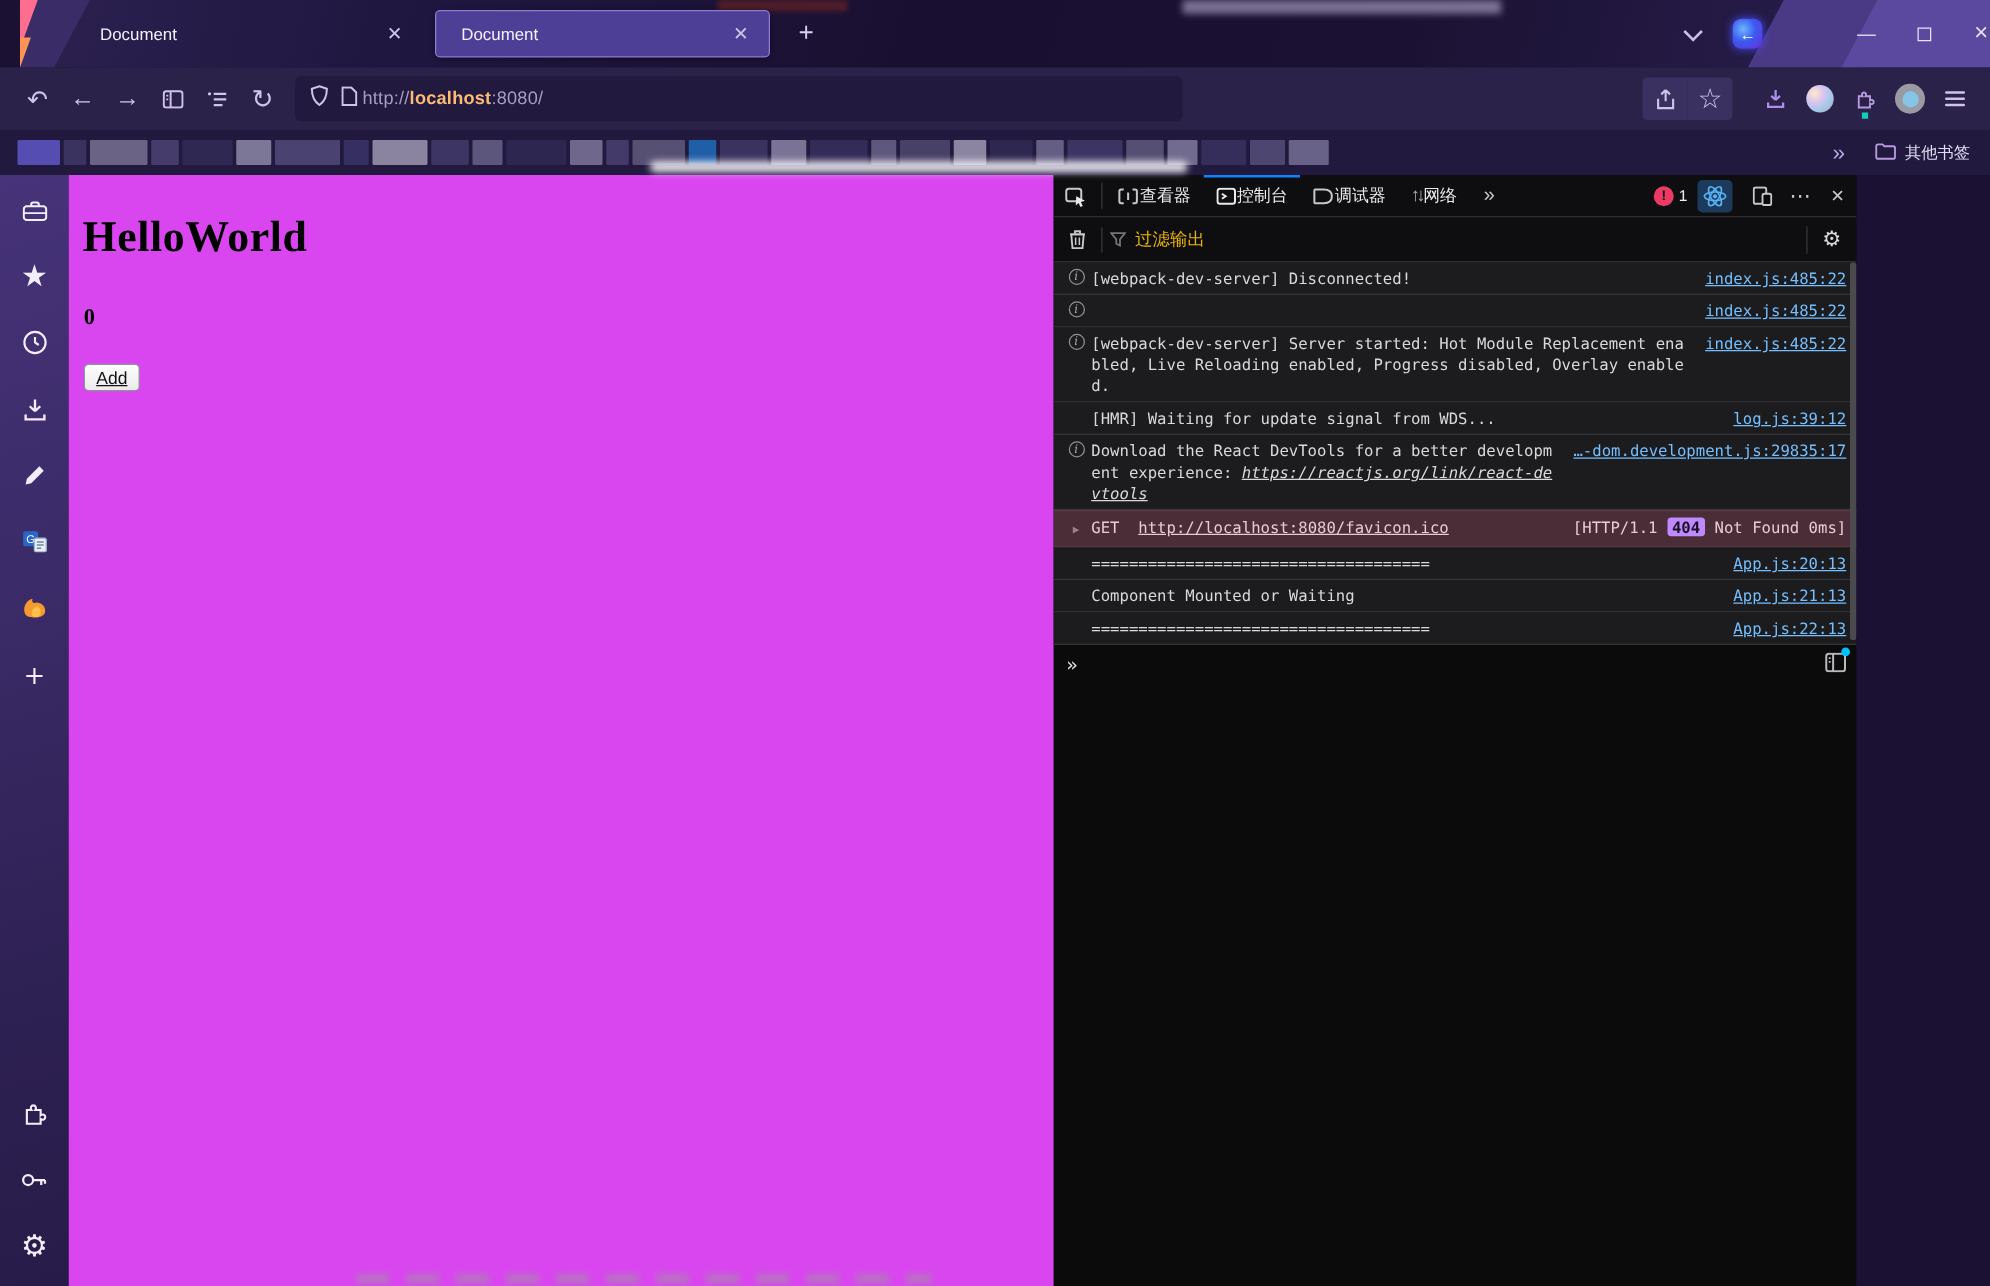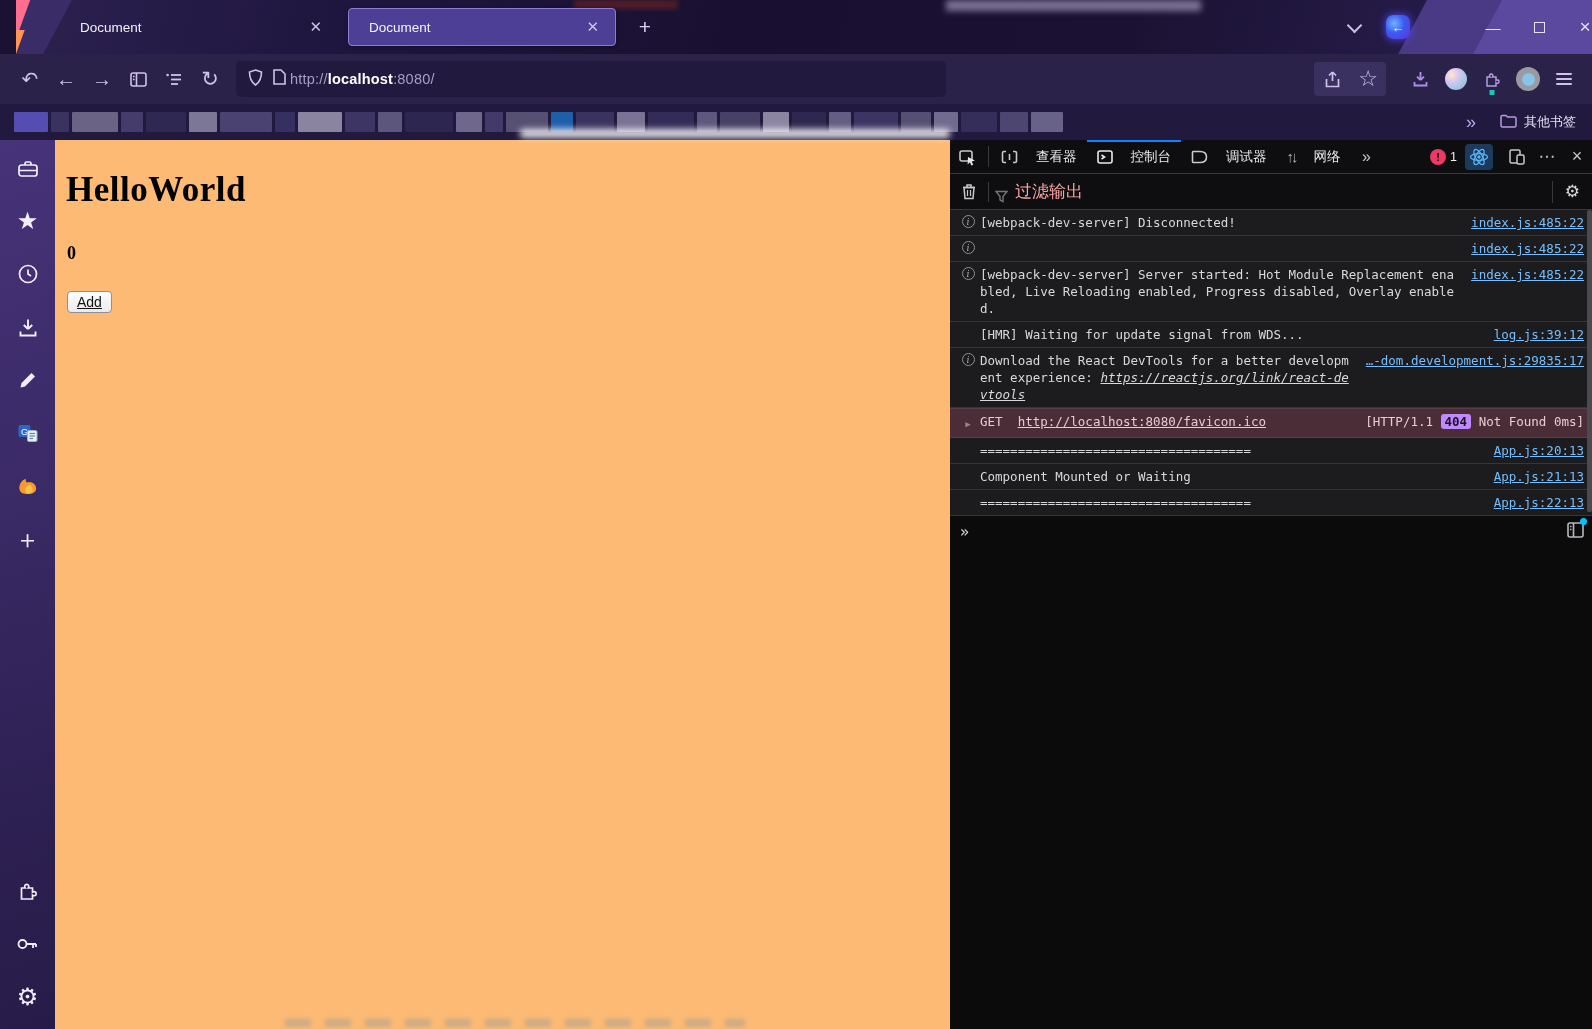--- a/index.html
+++ b/index.html
@@ -31,21 +31,21 @@
   .ff-logo { width:24px; height:24px; border-radius:7px; background:radial-gradient(circle at 35% 35%, #6fb4ff 0%, #3b5bf0 45%, #6a2bd9 100%); box-shadow:0 0 8px #4b4bff; display:flex; align-items:center; justify-content:center; color:#fff; font-weight:bold; font-size:13px; margin-right:60px; }
   .winbtn { width:46px; height:54px; display:flex; align-items:center; justify-content:center; color:#e7e2f6; font-size:15px; }
   .winbtn .sq { width:11px; height:11px; border:1.5px solid #e7e2f6; }
 
   
   .navbar { position:absolute; left:0; top:54px; width:1592px; height:50px; background:#2b2249; display:flex; align-items:center; }
   .nav-ic { color:#cfc3ea; font-size:19px; width:36px; height:34px; display:flex; align-items:center; justify-content:center; border-radius:4px; flex:0 0 auto; }
   .nav-ic svg { display:block; }
   .urlbar { display:flex; align-items:center; height:36px; width:710px; margin-left:8px; background:#221a3e; border-radius:5px; padding:0 12px; }
   .url-text { font-size:14.5px; color:#a79dc8; margin-left:4px; letter-spacing:.2px; }
-  .url-text b { color:#ffffff; font-weight:600; }
+  .url-text b { color:#fdba74; font-weight:600; }
   .nav-right { margin-left:auto; display:flex; align-items:center; padding-right:10px; }
   .avatar1 { width:22px; height:22px; border-radius:50%; background:radial-gradient(circle at 30% 30%, #ffe9c9 0%, #d8c4f0 35%, #9ec9e8 65%, #c99ab0 100%); }
   .avatar2 { width:24px; height:24px; border-radius:50%; background:#9a9aa2; display:flex; align-items:center; justify-content:center; }
   .avatar2 .inner { width:13px; height:13px; border-radius:50%; background:#86c5e8; }
   .ext-dot { position:absolute; left:50%; bottom:1px; transform:translateX(-50%); width:5px; height:5px; background:#17c9b8; }
   .hamb { width:16px; } .hamb div { height:2px; background:#cfc3ea; margin:3px 0; border-radius:1px; }
 
   
   .bookmarksbar { position:absolute; left:0; top:104px; width:1592px; height:36px; background:#221a3e; display:flex; align-items:center; }
   .bm-blocks { display:flex; align-items:center; height:22px; margin-left:14px; }
@@ -57,42 +57,42 @@
   
   .content { position:absolute; left:0; top:140px; width:1592px; height:889px; display:flex; }
 
   
   .sidebar { width:55px; height:889px; background:linear-gradient(165deg,#463379 0%,#3a2a66 40%,#2d2052 75%,#271c49 100%); position:relative; display:flex; flex-direction:column; align-items:center; }
   .sb-ic { width:40px; height:40px; margin-top:13px; display:flex; align-items:center; justify-content:center; color:#f2eefc; font-size:21px; border-radius:6px; position:relative; }
   .sb-ic svg { display:block; }
   .sb-bottom { margin-top:auto; display:flex; flex-direction:column; align-items:center; padding-bottom:12px; }
 
   
-  .page { width:895px; height:889px; background:#fdba74; position:relative; font-family:"Liberation Serif", serif; color:#000; }
+  .page { width:788px; height:889px; background:#d946ef; position:relative; font-family:"Liberation Serif", serif; color:#000; }
   .page h1 { font-size:35px; font-weight:bold; padding:30px 0 0 11px; letter-spacing:.5px; }
   .page .counter { font-size:18px; font-weight:bold; padding:33px 0 0 12px; }
   .add-btn { margin:27px 0 0 12px; font-family:"Liberation Sans", sans-serif; font-size:14px; padding:2px 9px; background:linear-gradient(#fdfdfd,#ebebeb); border:1px solid #8f8f9d; border-radius:4px; color:#111;text-decoration:underline; }
   .bottom-smudge { position:absolute; left:230px; bottom:2px; width:460px; height:8px; background:repeating-linear-gradient(90deg,#9a9a9a 0 26px, transparent 26px 40px); filter:blur(2.5px); opacity:.5; }
 
   
   .devtools { width:642px; height:889px; background:#0b0b0c; position:relative; color:#d7d7db; }
   .dt-tabbar { height:34px; display:flex; align-items:stretch; border-bottom:1px solid #38383d; background:#0e0e10; }
-  .dt-tab { display:flex; align-items:center; gap:18px; padding:0 10px; font-size:13.5px; color:#eaeaec; position:relative; }
+  .dt-tab { display:flex; align-items:center; gap:1px; padding:0 10px; font-size:13.5px; color:#eaeaec; position:relative; }
   .dt-tab.active::before { content:""; position:absolute; left:0; top:0; right:0; height:2px; background:#0a84ff; }
   .dt-ic { color:#b1b1b3; display:flex; align-items:center; }
   .dt-sep { width:1px; background:#38383d; margin:6px 2px; }
   .dt-right { margin-left:auto; display:flex; align-items:center; }
   .err-badge { display:flex; align-items:center; gap:4px; margin-right:8px; }
   .err-circle { width:16px; height:16px; border-radius:50%; background:#eb3a63; color:#1b0b12; font-weight:bold; font-size:11px; display:flex; align-items:center; justify-content:center; }
   .err-count { color:#f0f0f2; font-size:12.5px; }
   .react-btn { width:28px; height:26px; border-radius:4px; background:#1b3a5c; display:flex; align-items:center; justify-content:center; margin-right:4px; }
   .sq-btn { width:30px; height:34px; display:flex; align-items:center; justify-content:center; color:#c8c8ca; font-size:15px; }
 
   .dt-filterbar { height:36px; display:flex; align-items:center; border-bottom:1px solid #38383d; background:#0e0e10; }
-  .filter-input { display:flex; align-items:flex-end; gap:7px; color:#fca5a5; font-size:17px; flex:1; }
+  .filter-input { display:flex; align-items:center; gap:7px; color:#eab308; font-size:14px; flex:1; }
   .gear-btn { color:#d7d7db; font-size:17px; padding:0 12px; border-left:1px solid #38383d; height:22px; display:flex; align-items:center; }
 
   .dt-filterbtns { height:34px; display:flex; align-items:center; gap:6px; padding:0 8px; border-bottom:1px solid #2c2c30; background:#0e0e10; font-size:12.5px; }
   .fbtn { background:#55555b; color:#f4f4f5; border-radius:3px; padding:2.5px 8px; }
   .flink { color:#b1b1b3; padding:2px 7px; }
   .fsep { width:1px; height:18px; background:#38383d; margin:0 4px; }
 
   .console-area { font-family:"DejaVu Sans Mono", monospace; font-size:12.5px; position:relative; }
   .msg-row { display:flex; align-items:flex-start; padding:4px 8px 4px 6px; background:#1c1c1f; border-bottom:1px solid #35353a; line-height:17px; }
   .msg-icon { width:24px; flex:0 0 24px; display:flex; justify-content:center; padding-top:1px; }

